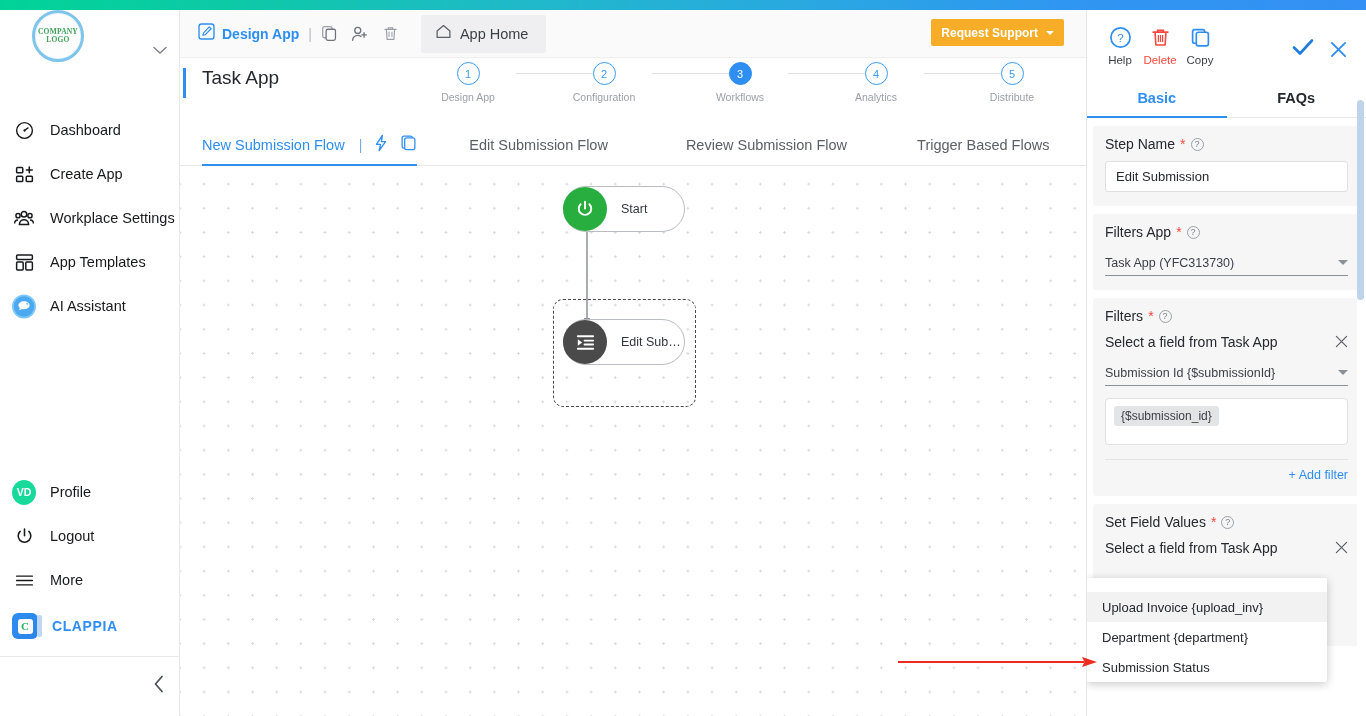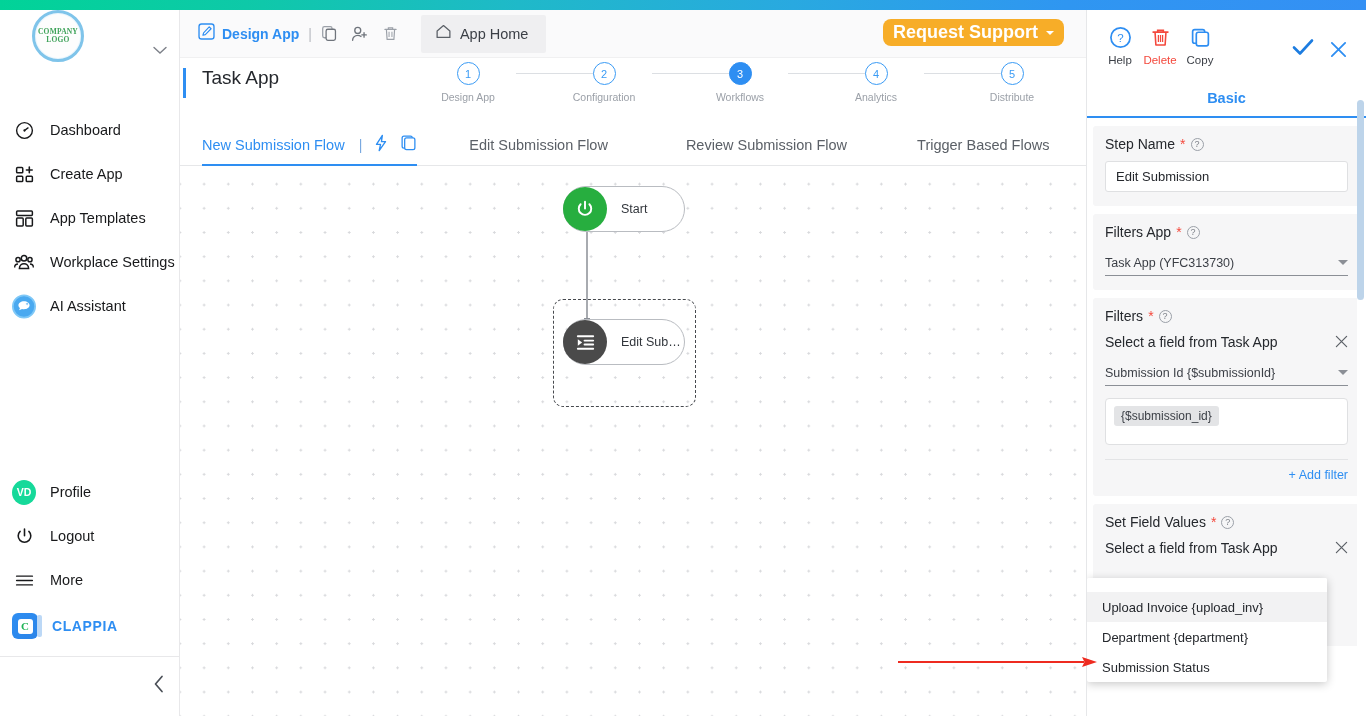--- a/index.html
+++ b/index.html
@@ -123,22 +123,22 @@
   .hdr-icons .ic { cursor: pointer; display: flex; }
   .app-home-chip {
     margin-left: 22px; height: 38px;
     background: #efeff1; border-radius: 2px;
     display: flex; align-items: center; gap: 8px;
     padding: 0 18px 0 14px; cursor: pointer;
   }
   .app-home-chip .lbl { font-size: 14.5px; color: #3b3f46; }
   .req-support {
     position: absolute; right: 22px; top: 9px;
-    height: 27px; background: #f7ad28; border-radius: 8px;
-    color: #ffffff; font-size: 18px; font-weight: 700;
+    height: 27px; background: #f7ad28; border-radius: 2px;
+    color: #ffffff; font-size: 12px; font-weight: 700;
     display: flex; align-items: center; gap: 8px;
     padding: 0 10px; cursor: pointer;
   }
   .req-support .caret {
     width: 0; height: 0;
     border-left: 4px solid transparent; border-right: 4px solid transparent;
     border-top: 4px solid #ffffff;
   }
 
   .title-row {
@@ -387,40 +387,40 @@
             <rect x="3" y="4" width="7" height="6" rx="1" fill="none" stroke="#18191b" stroke-width="1.7"></rect>
             <rect x="3" y="14" width="7" height="6" rx="1" fill="none" stroke="#18191b" stroke-width="1.7"></rect>
             <rect x="14" y="14" width="7" height="6" rx="1" fill="none" stroke="#18191b" stroke-width="1.7"></rect>
             <path d="M17.5 3.5 V10 M14.2 6.8 H20.8" stroke="#18191b" stroke-width="1.8" stroke-linecap="round"></path>
           </svg>
         </span>
         <span class="lbl">Create App</span>
       </div>
       <div class="nav-item">
         <span class="ic">
-          <svg width="21" height="21" viewBox="0 0 24 24">
-            <rect x="3" y="3.5" width="18" height="5" rx="1" fill="none" stroke="#18191b" stroke-width="1.7"></rect>
-            <rect x="3" y="11.5" width="7.5" height="9" rx="1" fill="none" stroke="#18191b" stroke-width="1.7"></rect>
-            <rect x="13.5" y="11.5" width="7.5" height="9" rx="1" fill="none" stroke="#18191b" stroke-width="1.7"></rect>
-          </svg>
-        </span>
-        <span class="lbl">App Templates</span>
-      </div>
-      <div class="nav-item">
-        <span class="ic">
           <svg width="22" height="22" viewBox="0 0 24 24">
             <circle cx="12" cy="8" r="3" fill="none" stroke="#18191b" stroke-width="1.7"></circle>
             <circle cx="5.5" cy="9.5" r="2.3" fill="none" stroke="#18191b" stroke-width="1.6"></circle>
             <circle cx="18.5" cy="9.5" r="2.3" fill="none" stroke="#18191b" stroke-width="1.6"></circle>
             <path d="M7 19c0-3 2.3-5 5-5s5 2 5 5z" fill="none" stroke="#18191b" stroke-width="1.7"></path>
             <path d="M1.8 18c0-2.3 1.6-3.8 3.7-3.8" fill="none" stroke="#18191b" stroke-width="1.5"></path>
             <path d="M22.2 18c0-2.3-1.6-3.8-3.7-3.8" fill="none" stroke="#18191b" stroke-width="1.5"></path>
           </svg>
         </span>
         <span class="lbl">Workplace Settings</span>
+      </div>
+      <div class="nav-item">
+        <span class="ic">
+          <svg width="21" height="21" viewBox="0 0 24 24">
+            <rect x="3" y="3.5" width="18" height="5" rx="1" fill="none" stroke="#18191b" stroke-width="1.7"></rect>
+            <rect x="3" y="11.5" width="7.5" height="9" rx="1" fill="none" stroke="#18191b" stroke-width="1.7"></rect>
+            <rect x="13.5" y="11.5" width="7.5" height="9" rx="1" fill="none" stroke="#18191b" stroke-width="1.7"></rect>
+          </svg>
+        </span>
+        <span class="lbl">App Templates</span>
       </div>
       <div class="nav-item">
         <span class="ic">
           <svg width="27" height="27" viewBox="0 0 28 28">
             <circle cx="14" cy="14" r="13" fill="#4aa9f0"></circle>
             <circle cx="14" cy="14" r="13" fill="none" stroke="#7fc8f7" stroke-width="2"></circle>
             <path d="M7.5 12.5c0-2.6 2.8-4.6 6.5-4.6s6.5 2 6.5 4.6-2.9 4.6-6.5 4.6c-.8 0-1.6-.1-2.3-.3l-3.4 1.6 1-2.6c-1.1-.9-1.8-2-1.8-3.3z" fill="#ffffff"></path>
             <path d="M17.6 9.2l.5 1.3 1.3.5-1.3.5-.5 1.3-.5-1.3-1.3-.5 1.3-.5z" fill="#4aa9f0"></path>
           </svg>
         </span>
@@ -651,20 +651,21 @@
       </div>
       <div class="rp-close">
         <svg width="19" height="19" viewBox="0 0 20 20">
             <path d="M3 3 L17 17 M17 3 L3 17" stroke="#2e8ef2" stroke-width="1.9" stroke-linecap="round"></path>
           </svg>
       </div>
     </div>
 
     <div class="rp-tabs">
       <div class="rp-tab active">Basic</div>
+      <div class="rp-tab">FAQs</div>
     </div>
 
     <div class="rp-body">
 
       <div class="card">
         <div class="fl-label">
           <span>Step Name</span>
           <span class="req">*</span>
           <span class="qmark">?</span>
         </div>

